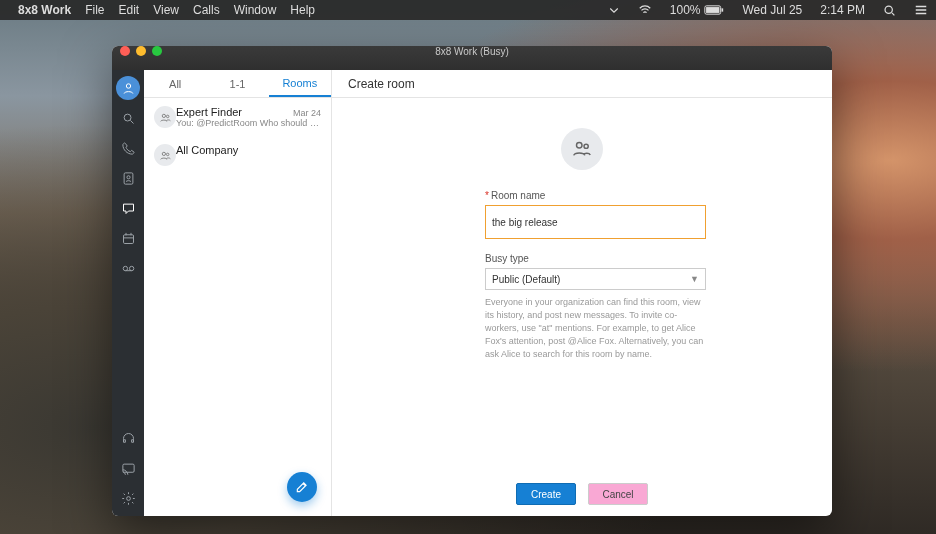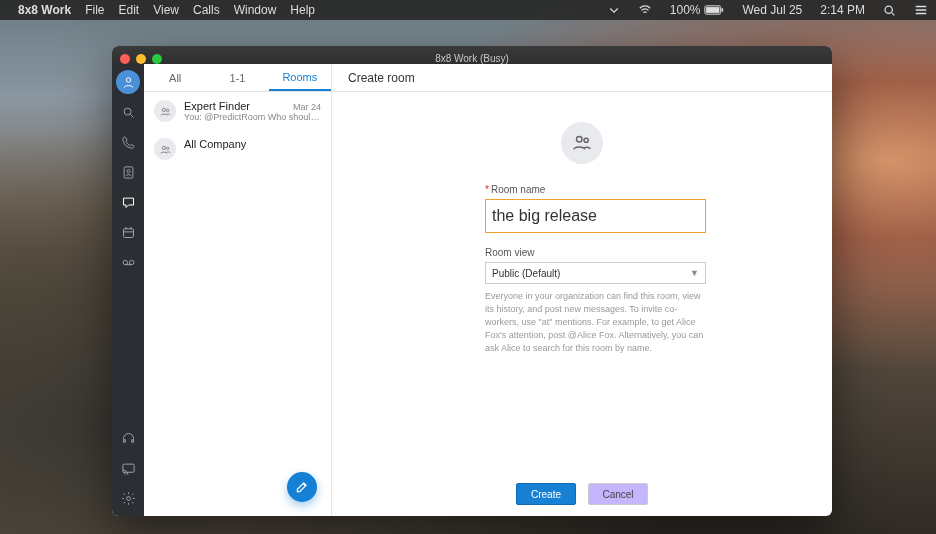--- a/index.html
+++ b/index.html
@@ -10,64 +10,64 @@
   linear-gradient(180deg, #6a7a82 0%, #8a96a0 18%, #7c6e5e 40%, #5a4f42 60%, #2f2a25 100%);
   background-blend-mode:normal;
 }
 .menubar { position:absolute; top:0; left:0; right:0; height:20px; background:rgba(40,40,40,.92); display:flex; align-items:center; padding:0 8px; color:#ddd; font-size:12px; z-index:10; }
 .menubar .apple { font-size:13px; margin-right:10px; }
 .menubar .mitem { margin-right:14px; cursor:default; }
 .menubar .app { font-weight:600; }
 .menubar .spacer { flex:1; }
 .menubar .ritem { margin-left:18px; display:flex; align-items:center; gap:4px; }
 .window { position:absolute; top:46px; left:112px; width:720px; height:470px; background:#fff; border-radius:6px; box-shadow:0 18px 50px rgba(0,0,0,.5); overflow:hidden; display:flex; flex-direction:column; }
-.titlebar { height:18px; background:linear-gradient(#3a3a3a,#2f2f2f); display:flex; align-items:flex-end; position:relative; }
+.titlebar { height:24px; background:linear-gradient(#3a3a3a,#2f2f2f); display:flex; align-items:flex-start; position:relative; }
 .traffic { display:flex; gap:6px; margin-left:8px; }
 .tl { width:10px; height:10px; border-radius:50%; }
 .tl.red{background:#ff5f57;} .tl.yel{background:#febc2e;} .tl.grn{background:#28c840;}
 .titlebar .title { position:absolute; left:0; right:0; text-align:center; color:#c8c8c8; font-size:10px; }
 .body { flex:1; display:flex; min-height:0; }
 .nav { width:32px; background:#2b2f33; display:flex; flex-direction:column; align-items:center; padding-top:6px; }
 .nav .nitem { width:24px; height:24px; margin-bottom:6px; display:flex; align-items:center; justify-content:center; color:#9aa0a6; cursor:pointer; border-radius:4px; }
 .nav .nitem.active { background:#4a90d9; color:#fff; border-radius:50%; }
 .nav .nitem.selected { color:#fff; }
 .nav .grow { flex:1; }
 .nav svg { width:15px; height:15px; stroke:currentColor; fill:none; stroke-width:1.6; }
 .rooms { width:188px; border-right:1px solid #e4e4e4; display:flex; flex-direction:column; background:#fff; position:relative; }
 .tabs { height:28px; display:flex; border-bottom:1px solid #e4e4e4; }
 .tab { flex:1; font-size:11px; color:#666; display:flex; align-items:center; justify-content:center; cursor:pointer; }
 .tab.active { color:#1680d4; border-bottom:2px solid #1680d4; }
 .roomlist { flex:1; overflow:auto; }
-.room { display:flex; padding:8px 10px; gap:8px; cursor:pointer; }
+.room { display:flex; padding:8px 10px; cursor:pointer; }
 .room .avatar { width:22px; height:22px; border-radius:50%; background:#e8eaed; display:flex; align-items:center; justify-content:center; flex-shrink:0; }
 .room .avatar svg { width:13px; height:13px; stroke:#777; fill:none; stroke-width:1.6; }
 .room .info { flex:1; min-width:0; }
 .room .line1 { display:flex; justify-content:space-between; align-items:baseline; }
 .room .name { font-size:11px; color:#222; }
 .room .date { font-size:9px; color:#888;padding-left:32px; }
 .room .preview { font-size:9px; color:#888; white-space:nowrap; overflow:hidden; text-overflow:ellipsis; }
 .fab { position:absolute; right:14px; bottom:14px; width:30px; height:30px; border-radius:50%; background:#1680d4; display:flex; align-items:center; justify-content:center; box-shadow:0 4px 10px rgba(22,128,212,.4); cursor:pointer; }
 .fab svg { width:14px; height:14px; stroke:#fff; fill:none; stroke-width:2; }
 .main { flex:1; display:flex; flex-direction:column; }
 .main-header { height:28px; border-bottom:1px solid #e4e4e4; display:flex; align-items:center; padding:0 16px; font-size:12px; color:#333; }
 .form-area { flex:1; display:flex; flex-direction:column; align-items:center; padding-top:30px; }
 .big-avatar { width:42px; height:42px; border-radius:50%; background:#e8eaed; display:flex; align-items:center; justify-content:center; margin-bottom:20px; }
 .big-avatar svg { width:22px; height:22px; stroke:#666; fill:none; stroke-width:1.6; }
 .form { width:248px; }
 .label { font-size:10px; color:#555; margin-bottom:4px; }
 .label .req { color:#d93025; margin-right:2px; }
 .field { margin-bottom:14px;margin-left:27px; }
-.input { width:100%; height:22px; border:1px solid #f0a030; padding:16px 6px; font-size:16px; color:#333; outline:none; }
+.input { width:100%; height:22px; border:1px solid #f0a030; padding:16px 6px; font-size:10px; color:#333; outline:none; }
 .select { width:100%; height:22px; border:1px solid #ccc; padding:0 6px; font-size:10px; color:#333; background:#fff; display:flex; align-items:center; justify-content:space-between; cursor:pointer; }
 .select .caret { color:#888; font-size:9px; }
 .help { font-size:9px; color:#999; line-height:1.45; margin-top:6px; }
 .footer { height:44px; display:flex; align-items:center; justify-content:center; gap:12px; }
 .btn { min-width:60px; height:22px; font-size:10px; border-radius:2px; display:flex; align-items:center; justify-content:center; cursor:pointer; }
 .btn.primary { background:#1680d4; color:#fff; border:1px solid #0f6cb3; }
-.btn.secondary { background:#c4b5fd; color:#444; border:1px solid #ccc; }
+.btn.secondary { background:#f9a8d4; color:#444; border:1px solid #ccc; }
 </style>
 </head>
 <body>
 
 <div class="desktop">
 
   <div class="menubar">
     <span class="apple"></span>
     <span class="mitem app">8x8 Work</span>
     <span class="mitem">File</span>
@@ -240,21 +240,21 @@
                 <circle cx="16.5" cy="9" r="2.3"></circle>
                 <path d="M3 19c1-3.5 11-3.5 12 0M14 18.5c.5-2.4 6-2.4 7 0"></path>
               </svg>
           </div>
           <div class="form">
             <div class="field">
               <div class="label"><span class="req">*</span><span>Room name</span></div>
               <input class="input" value="the big release" style="">
             </div>
             <div class="field">
-              <div class="label">Room view</div>
+              <div class="label">Busy type</div>
               <div class="select">
                 <span>Public (Default)</span>
                 <span class="caret">▼</span>
               </div>
               <div class="help">Everyone in your organization can find this room, view its history, and post new messages. To invite co-workers, use "at" mentions. For example, to get Alice Fox's attention, post @Alice Fox. Alternatively, you can ask Alice to search for this room by name.</div>
             </div>
           </div>
         </div>
         <div class="footer">
           <div class="btn primary">Create</div>

